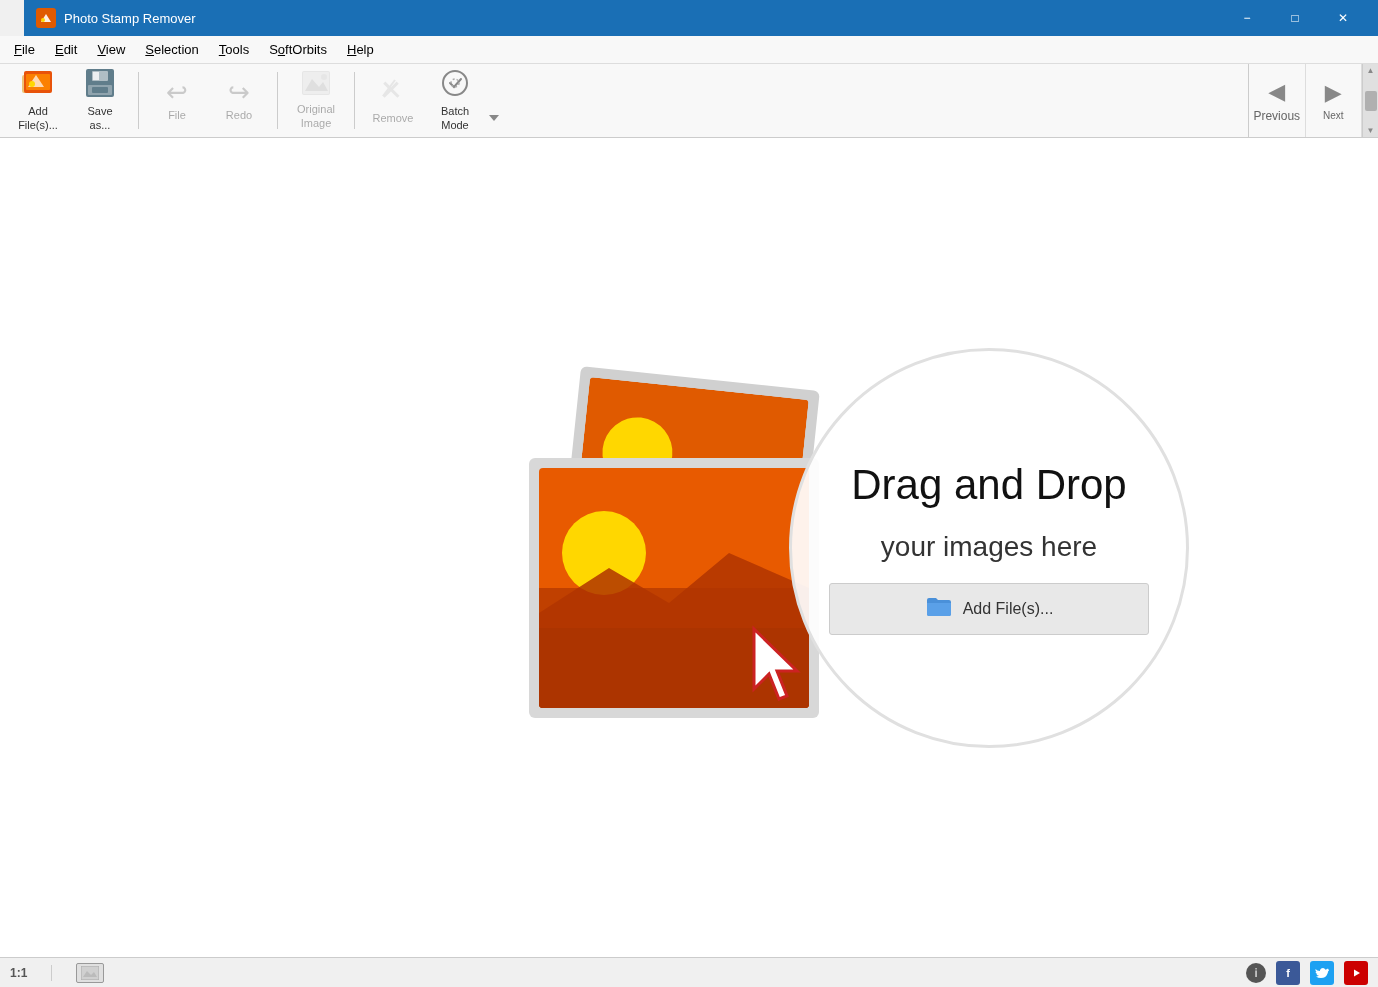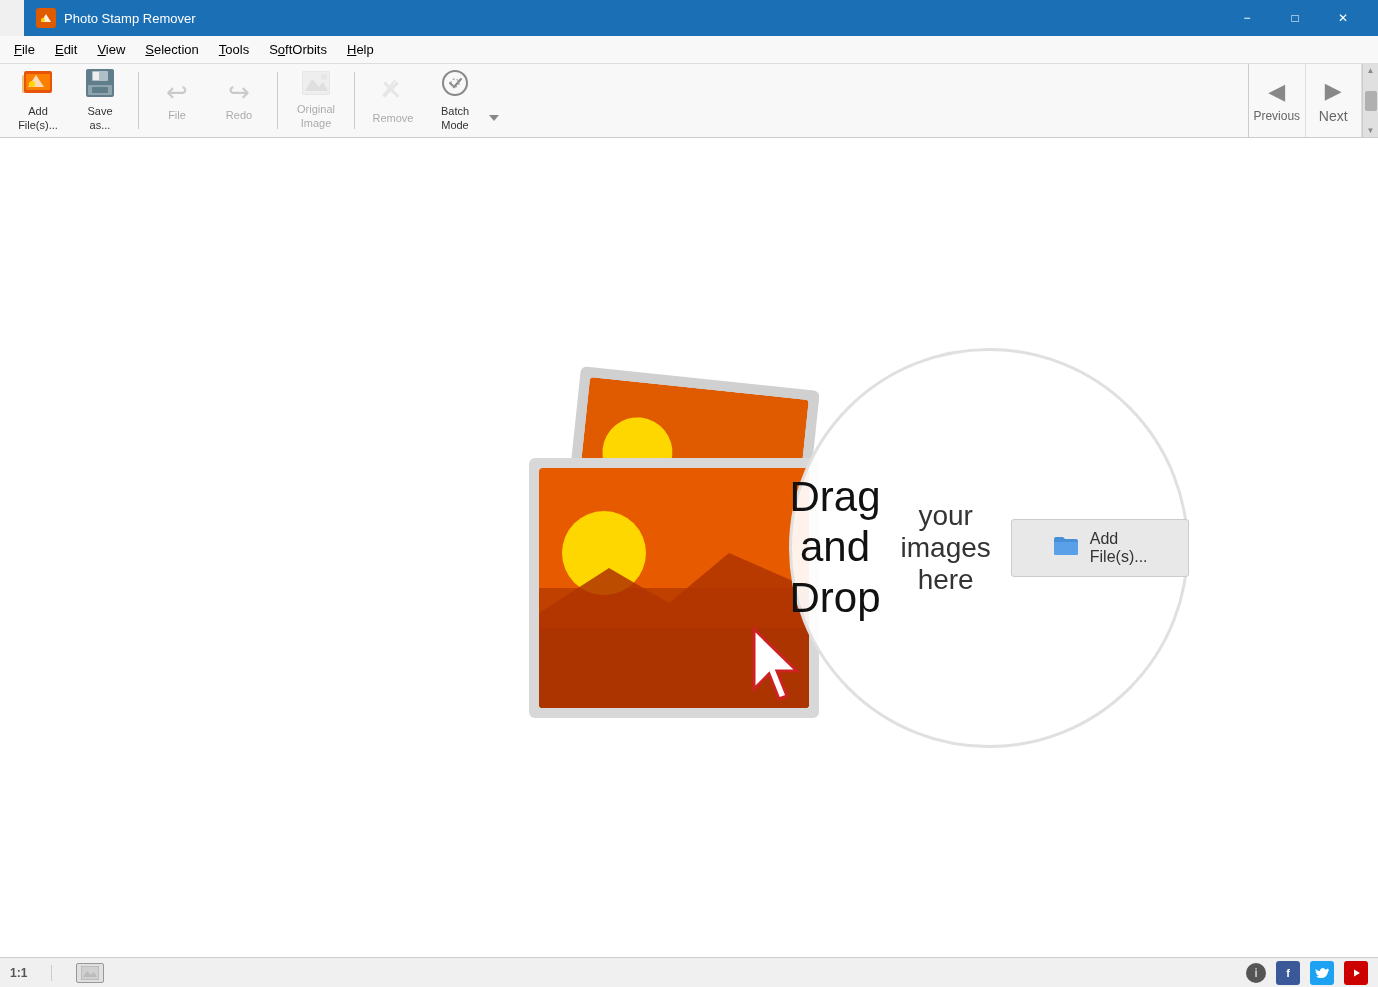--- a/index.html
+++ b/index.html
@@ -171,21 +171,21 @@
       position: absolute;
       left: 260px;
       top: 50%;
       transform: translateY(-50%);
       width: 400px;
       height: 400px;
       border-radius: 50%;
       border: 3px solid #e0e0e0;
       background: rgba(255,255,255,0.92);
       display: flex;
-      flex-direction: row;
+      flex-direction: column;
       align-items: center;
       justify-content: center;
       gap: 20px;
     }
     .drop-text-main {
       font-size: 42px;
       font-weight: 300;
       color: #111;
       text-align: center;
       line-height: 1.2;
@@ -350,21 +350,21 @@
     </svg>
   </div>
 
   <div id="nav-buttons">
     <div class="nav-btn">
       <div class="nav-arrow">◀</div>
       <div style="font-size:12px;color:#666;">Previous</div>
     </div>
     <div class="nav-btn">
       <div class="nav-arrow">▶</div>
-      <div style="font-size:14px;color:#666;">Next</div>
+      <div style="font-size:10px;color:#666;">Next</div>
     </div>
 
     <div style="width:16px;background:#e0e0e0;border-left:1px solid #ccc;display:flex;flex-direction:column;align-items:center;justify-content:space-between;padding:2px 0;">
       <div style="font-size:8px;color:#888;">▲</div>
       <div style="width:12px;height:20px;background:#b0b0b0;border-radius:2px;"></div>
       <div style="font-size:8px;color:#888;">▼</div>
     </div>
   </div>
 </div>
 

